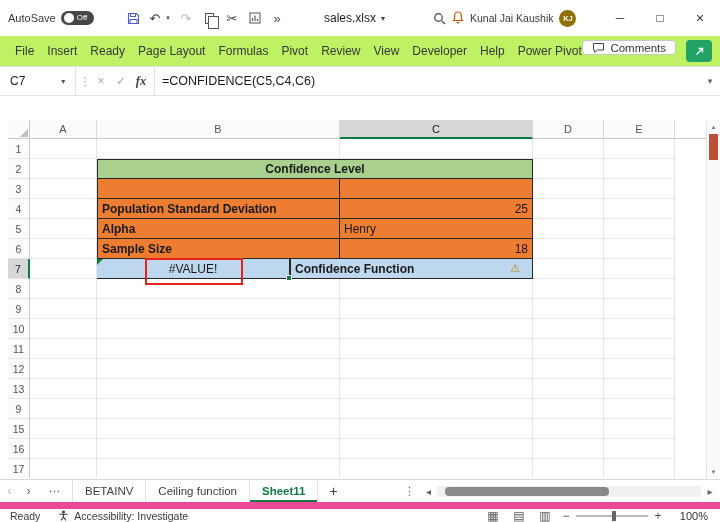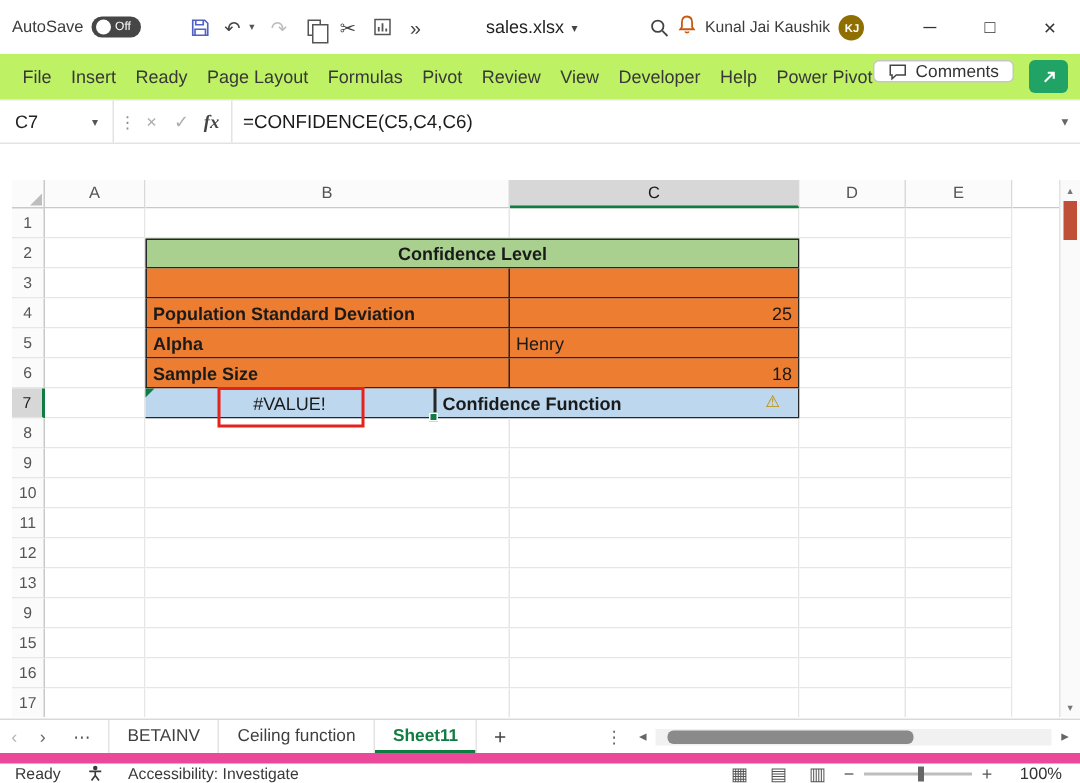--- a/index.html
+++ b/index.html
@@ -97,21 +97,21 @@
 .skebab{width:18px;margin-left:52px;display:flex;align-items:center;justify-content:center;color:#666}
 .hscroll{flex:1;display:flex;align-items:center;padding:0 3px;gap:2px}
 .harrow{width:14px;text-align:center;color:#666;font-size:10px}
 .htrack{flex:1;height:11px;background:#F1F1F1;position:relative}
 .hthumb{position:absolute;left:8px;top:1px;height:9px;width:62%;background:#8A8A8A;border-radius:4px}
 
 
 .statusbar{position:absolute;left:0;right:0;top:502px;height:20px;background:#fff;border-top:7px solid #ec4899;
   display:flex;align-items:center;font-size:10.5px;color:#3a3a3a}
 .sb-ready{margin-left:10px}
-.sb-acc{margin-left:18px;display:flex;align-items:center;gap:16px}
+.sb-acc{margin-left:18px;display:flex;align-items:center;gap:5px}
 .sb-right{margin-left:auto;display:flex;align-items:center}
 .viewic{width:26px;text-align:center;font-size:12px;color:#555}
 .zbtn{width:16px;text-align:center;color:#555;font-size:12px}
 .ztrack{width:72px;height:2px;background:#BDBDBD;position:relative;margin:0 2px}
 .zthumb{position:absolute;left:50%;top:-4px;width:4px;height:10px;background:#666}
 .zpct{width:42px;text-align:right;margin-right:12px;font-size:11px;color:#333}
 </style>
 </head>
 <body>
 

